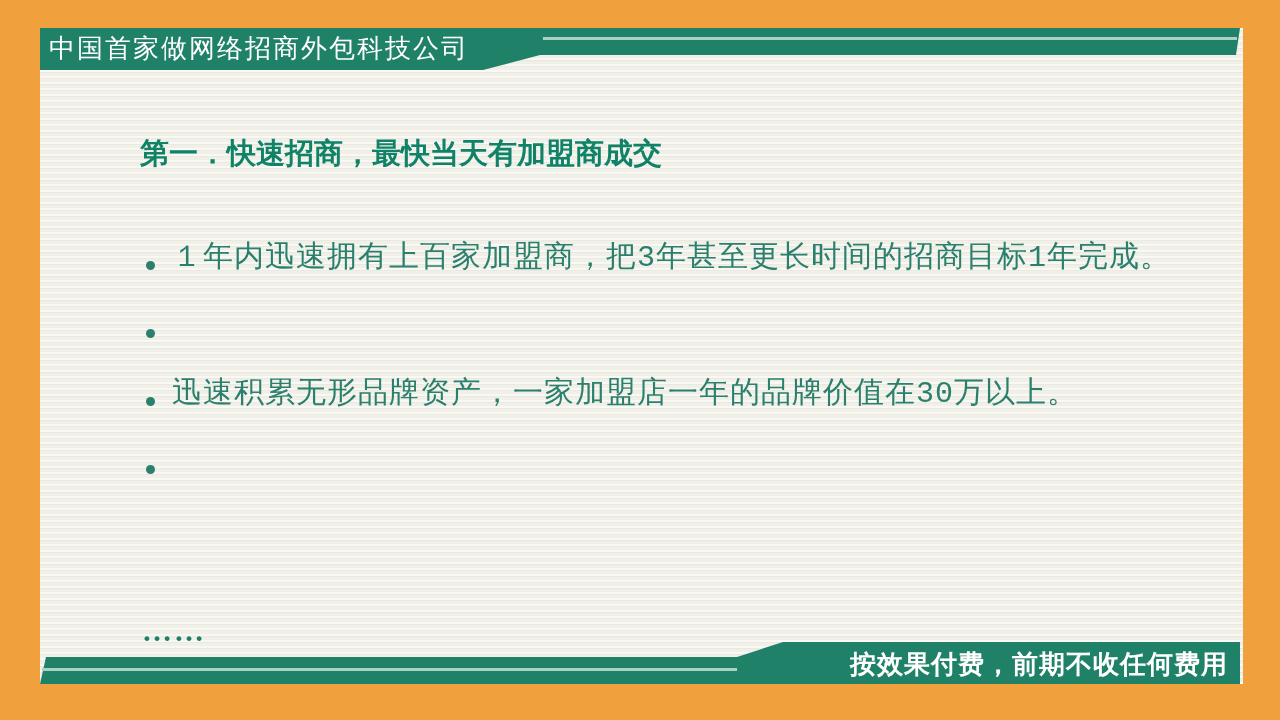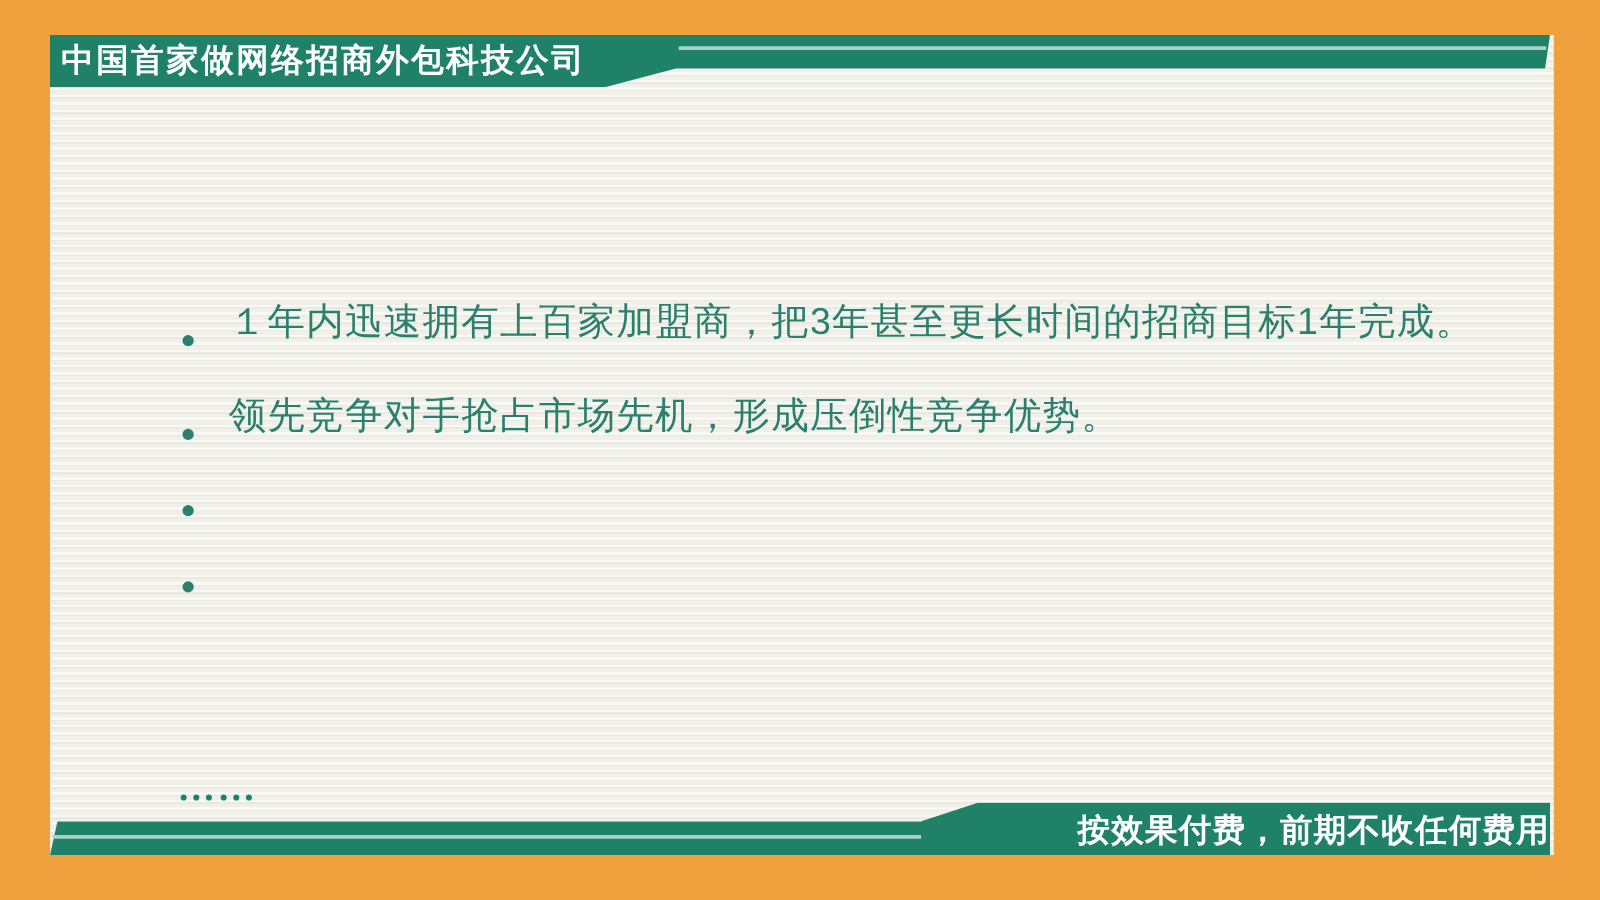--- a/index.html
+++ b/index.html
@@ -46,21 +46,21 @@
     background: #a9d1c4;
   }
   .header-label {
     position: absolute;
     left: 0; top: 0;
     width: 500px; height: 42px;
     background: #1f8168;
     clip-path: polygon(0 0, 500px 0, 500px 27px, 443px 42px, 0 42px);
     color: #ffffff;
     font-size: 26px;
-    font-weight: bold;
+    font-weight: normal;
     letter-spacing: 2px;
     line-height: 40px;
     padding-left: 9px;
     box-sizing: border-box;
     white-space: nowrap;
   }
 
   
   .slide-title {
     position: absolute;
@@ -73,29 +73,28 @@
     white-space: nowrap;
   }
   .bullet-list {
     position: absolute;
     left: 106px; top: 211px;
     margin: 0; padding: 0;
     list-style: none;
   }
   .bullet-list li {
     display: flex;
-    align-items: flex-end;
+    align-items: center;
     margin: 0 0 37px 0;
-    font-family: Liberation Sans, sans-serif;
+    font-family: Liberation Mono, monospace;
     font-size: 30px;
     line-height: 38px;
     letter-spacing: 1px;
     color: #2a7f6d;
     white-space: nowrap;
-    gap: 11px;
   }
   .bullet-dot {
     flex: 0 0 auto;
     width: 9px; height: 9px;
     border-radius: 50%;
     background: #2a7f6d;
     margin: 15px 17px 0 0;
   }
   .ellipsis-line {
     position: absolute;
@@ -127,48 +126,50 @@
     right: 3px; bottom: 0;
     width: 503px; height: 42px;
     background: #1f8168;
     clip-path: polygon(0 15px, 46px 0, 503px 0, 503px 42px, 0 42px);
     color: #ffffff;
     font-size: 26px;
     font-weight: bold;
     letter-spacing: 1px;
     line-height: 44px;
     text-align: right;
+    padding-right: 12px;
     box-sizing: border-box;
     white-space: nowrap;
   }
 </style>
 </head>
 <body>
 
 <div class="stage">
   <div class="content">
 
     <div class="header-bar"></div>
     <div class="header-stripe"></div>
     <div class="header-label">
       <span>中国首家做网络招商外包科技公司</span>
     </div>
 
+    <h1 class="slide-title">第一．快速招商，最快当天有加盟商成交</h1>
 
     <ul class="bullet-list">
       <li>
         <span class="bullet-dot"></span>
         <span>１年内迅速拥有上百家加盟商，把3年甚至更长时间的招商目标1年完成。</span>
       </li>
       <li>
         <span class="bullet-dot"></span>
-        <span>领先竞争对手抢占市场先机，形成压倒性竞争优势。</span>
       </li>
       <li>
         <span class="bullet-dot"></span>
+        <span>迅速积累无形品牌资产，一家加盟店一年的品牌价值在30万以上。</span>
       </li>
       <li>
         <span class="bullet-dot"></span>
       </li>
     </ul>
 
     <div class="ellipsis-line">……</div>
 
     <div class="footer-bar"></div>
     <div class="footer-stripe"></div>

